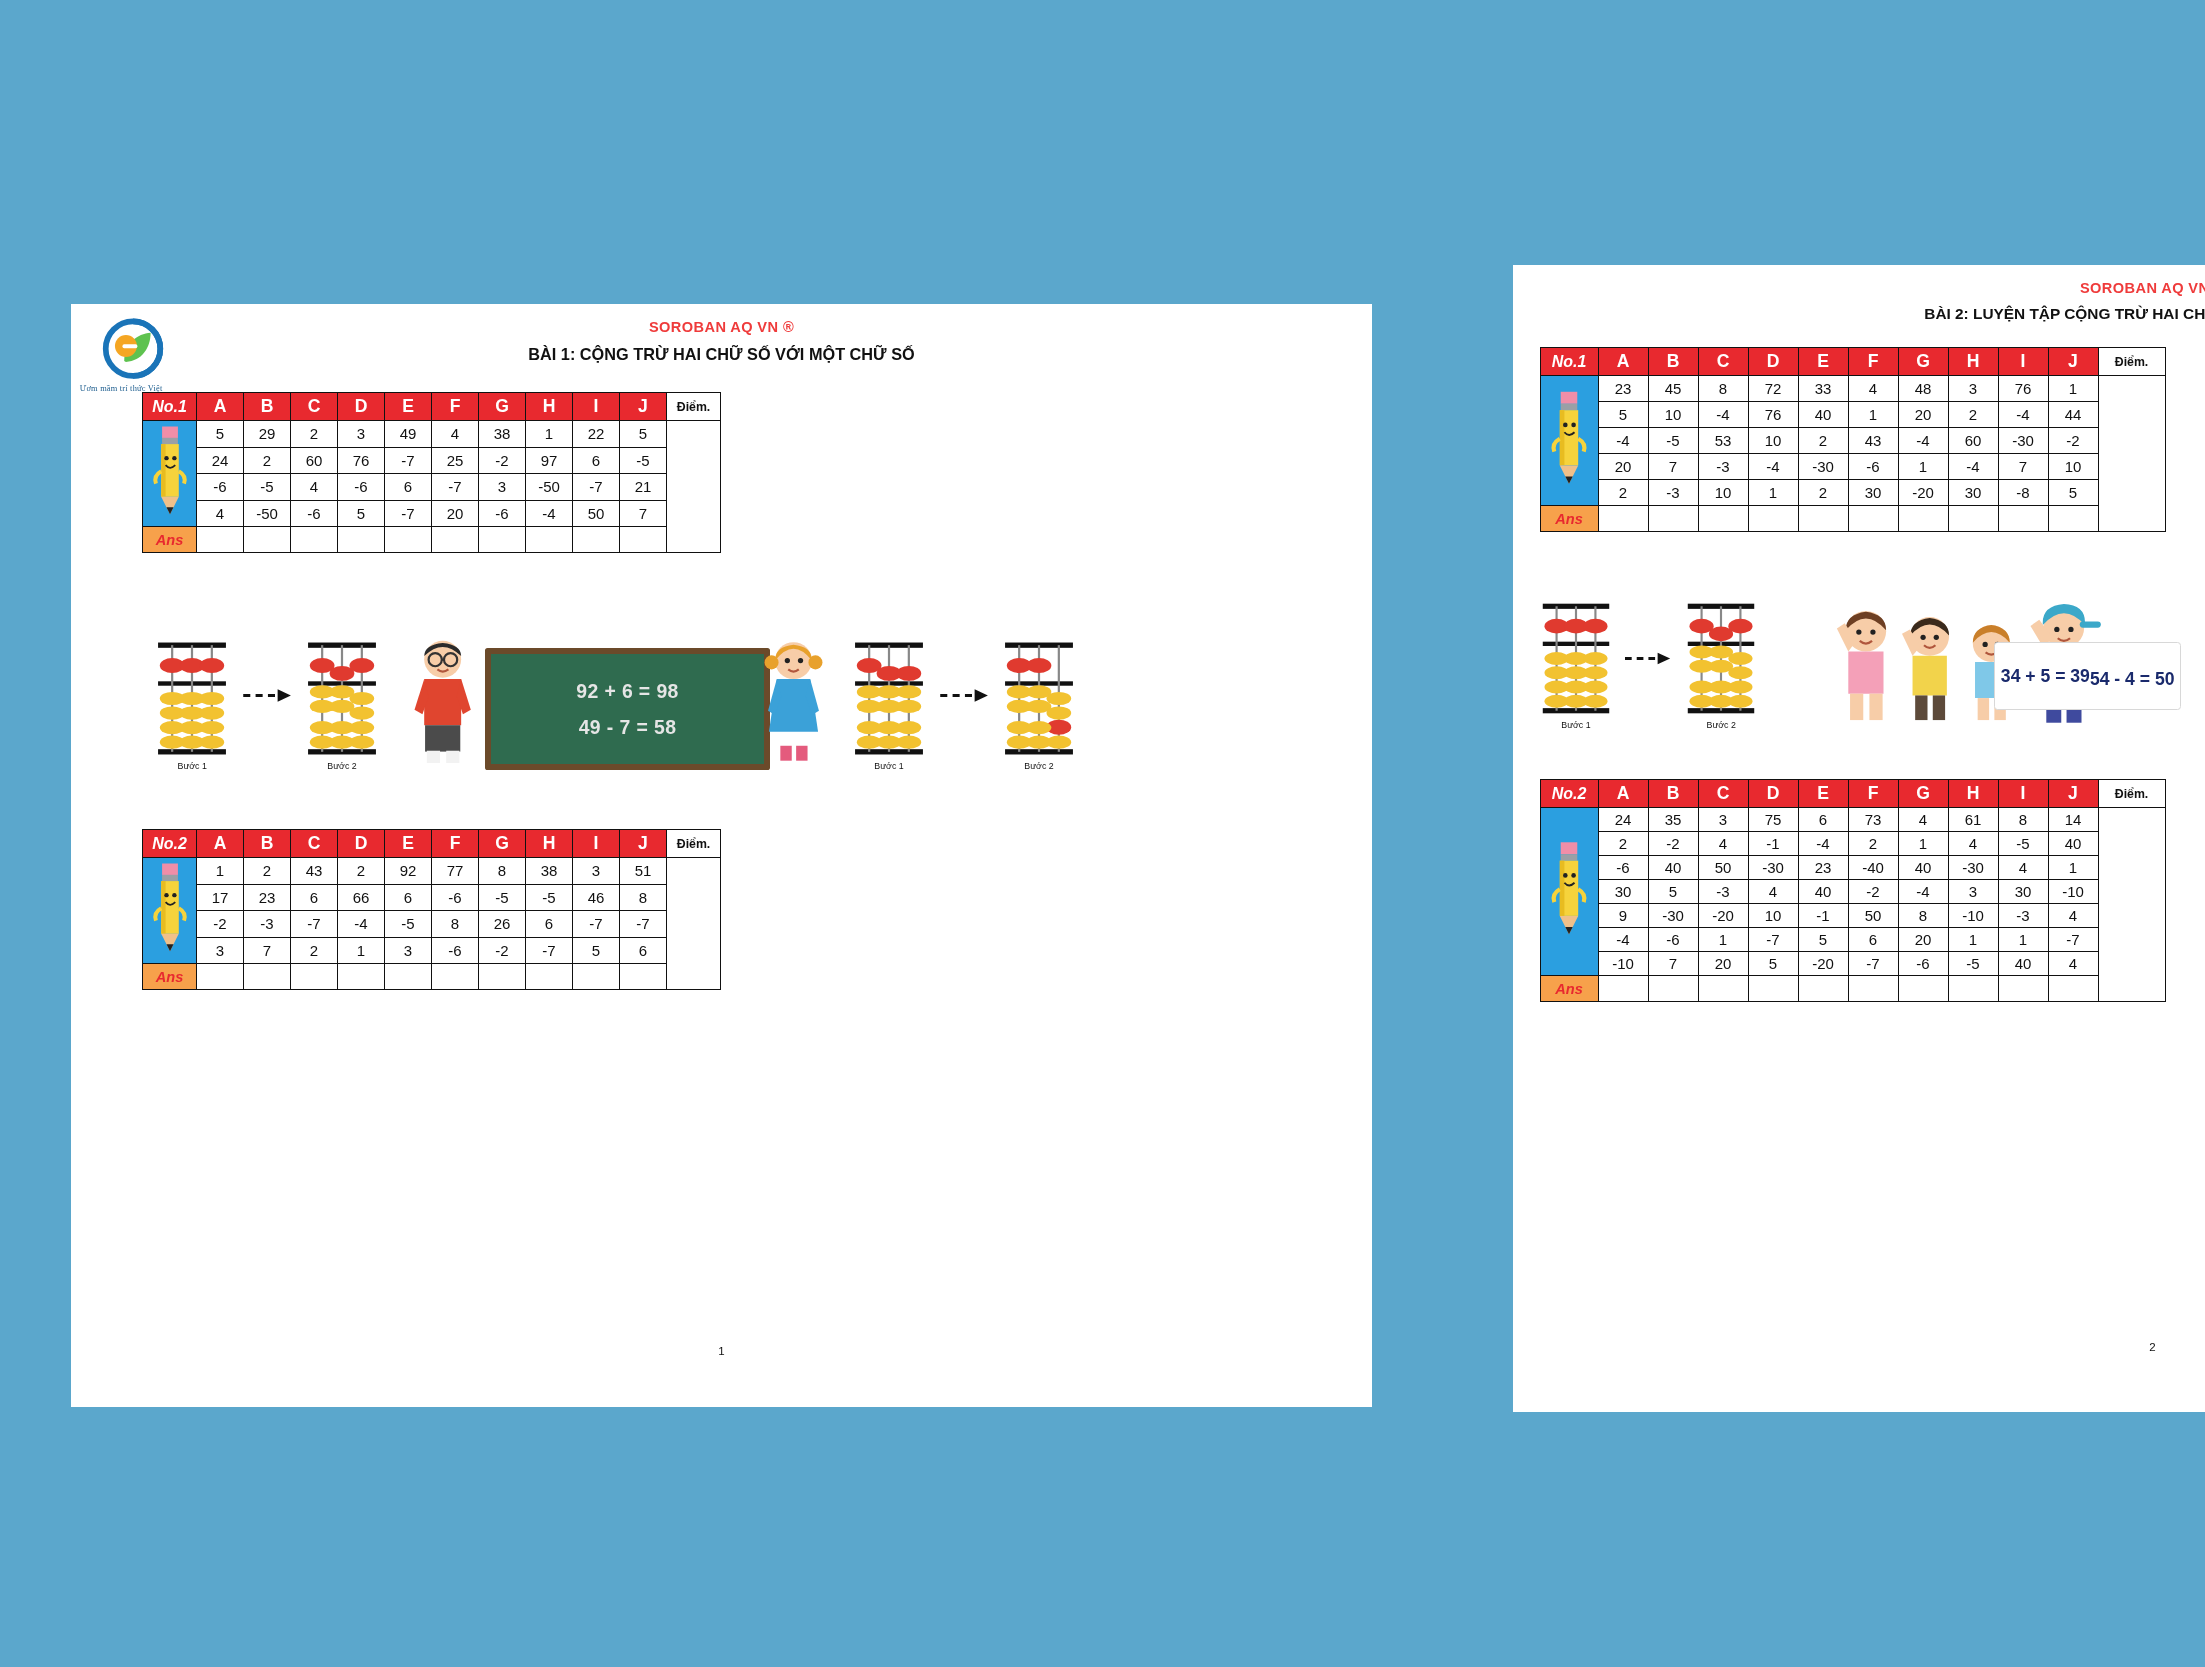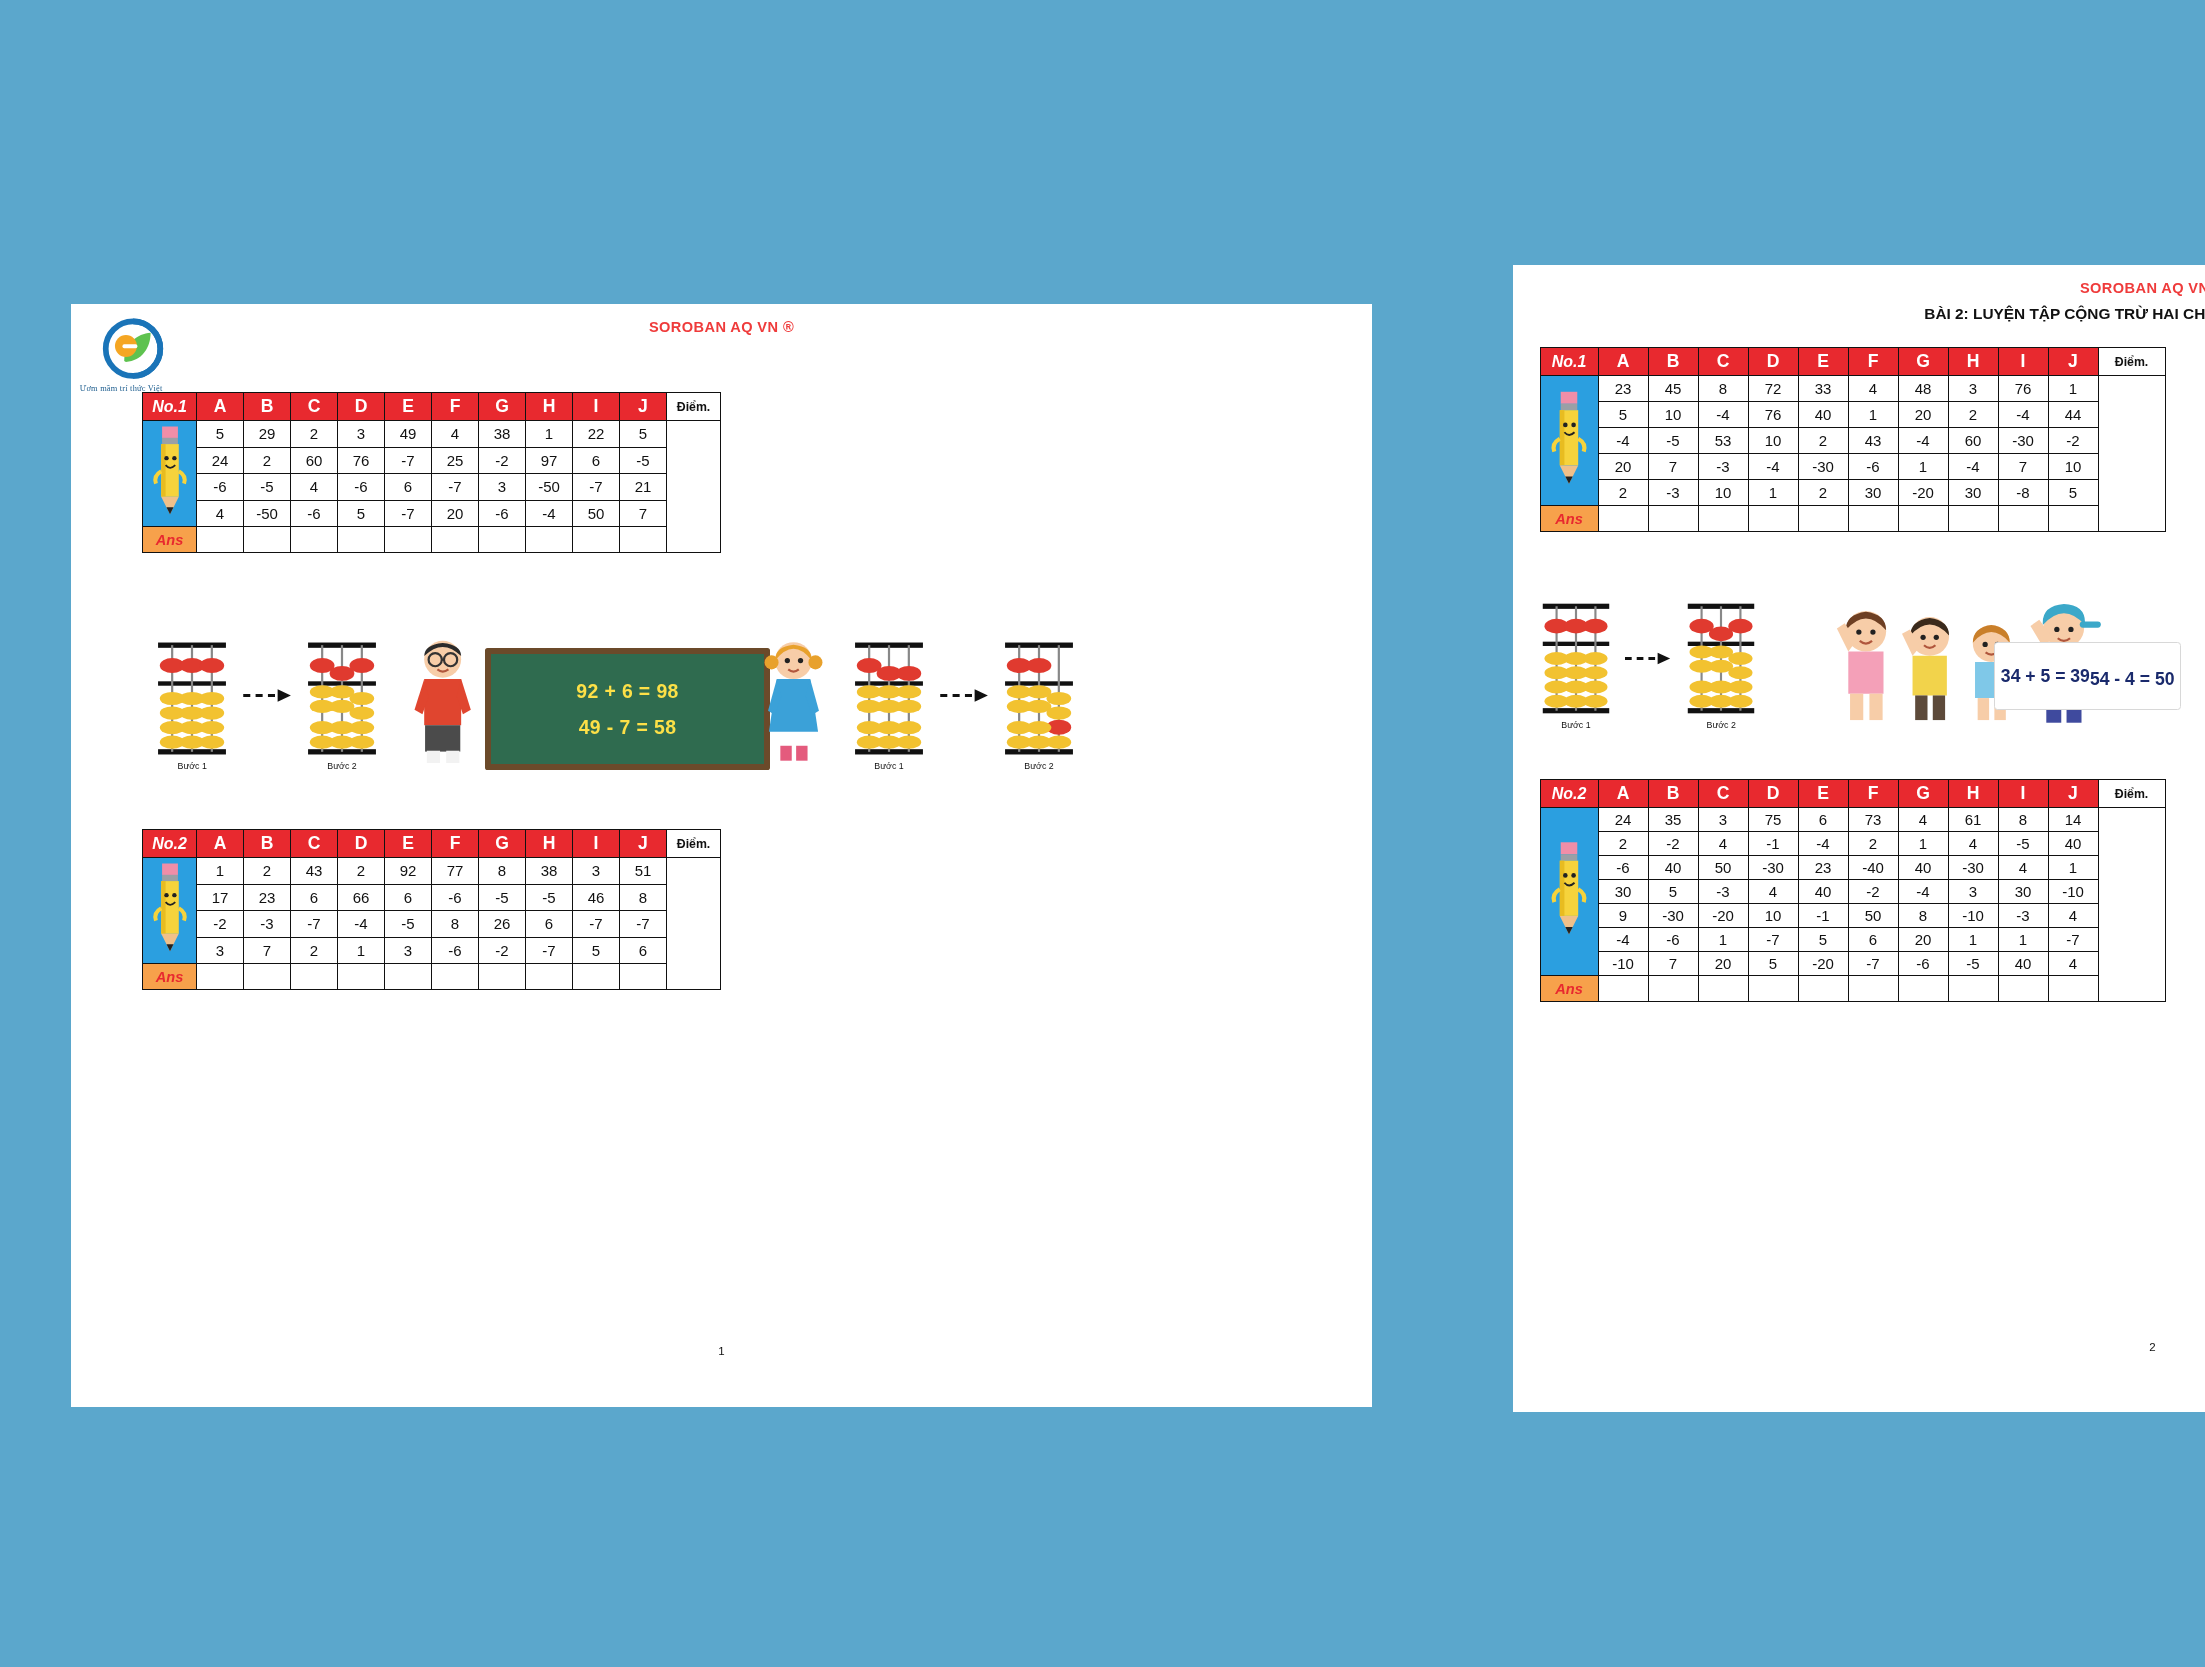--- a/index.html
+++ b/index.html
@@ -70,21 +70,21 @@
   
   .band{position:absolute;}
   .step-label{
     text-align:center;font-size:8.8px;color:#111;margin-top:1.8px;
     font-family:"Liberation Sans", sans-serif;
   }
   .board{
     background:#2f6b4f;border:6.2px solid #6b4a2a;border-radius:2.6px;
     display:flex;flex-direction:column;justify-content:center;align-items:center;
   }
-  .board .line{color:#fde047;font-weight:bold;font-size:19.4px;letter-spacing:0.4px;}
+  .board .line{color:#e5e5e5;font-weight:bold;font-size:19.4px;letter-spacing:0.4px;}
   .placard{
     background:#fff;border:1.3px solid #d8d8d8;border-radius:3.5px;
     display:flex;flex-direction:row;justify-content:center;align-items:center;
   }
   .placard .line{color:#1a2a6c;font-weight:bold;font-size:17.6px;}
   .page-number{
     position:absolute;text-align:center;width:100%;font-size:11.5px;color:#111;
   }
   .kids-svg{position:absolute;}
 </style>
@@ -98,20 +98,21 @@
       <svg width="106" height="66" viewBox="0 0 240 150">
         <circle cx="120" cy="72" r="62" fill="none" stroke="#1a74b8" stroke-width="13"></circle>
         <path d="M120 10 a62 62 0 0 1 0 124" fill="none" stroke="#1a74b8" stroke-width="13"></path>
         <path d="M100 100 C100 60 130 38 160 36 C160 70 140 100 104 102 Z" fill="#5ec24f"></path>
         <circle cx="104" cy="66" r="25" fill="#f5a623"></circle>
         <rect x="96" y="62" width="34" height="9" rx="4" fill="#ffffff"></rect>
       </svg>
       <div class="logo-caption">Ươm mầm trí thức Việt</div>
     </div>
     <div class="brand" style="font-size:14.6px;padding-top:15px;">SOROBAN AQ VN ®</div>
+    <div class="doc-title" style="font-size:16.3px;padding-top:9.7px;">BÀI 1: CỘNG TRỪ HAI CHỮ SỐ VỚI MỘT CHỮ SỐ</div>
   </div>
 
   <div class="sheet" style="left:71px;top:88px;">
     <table class="grid">
       <tbody>
           <tr>
         <th class="hdr-no" style="width:53px;height:27px;font-size:16px;">No.1</th>
         <th class="hdr-letter" style="width:46px;font-size:17.6px;">A</th>
         <th class="hdr-letter" style="width:46px;font-size:17.6px;">B</th>
         <th class="hdr-letter" style="width:46px;font-size:17.6px;">C</th>

